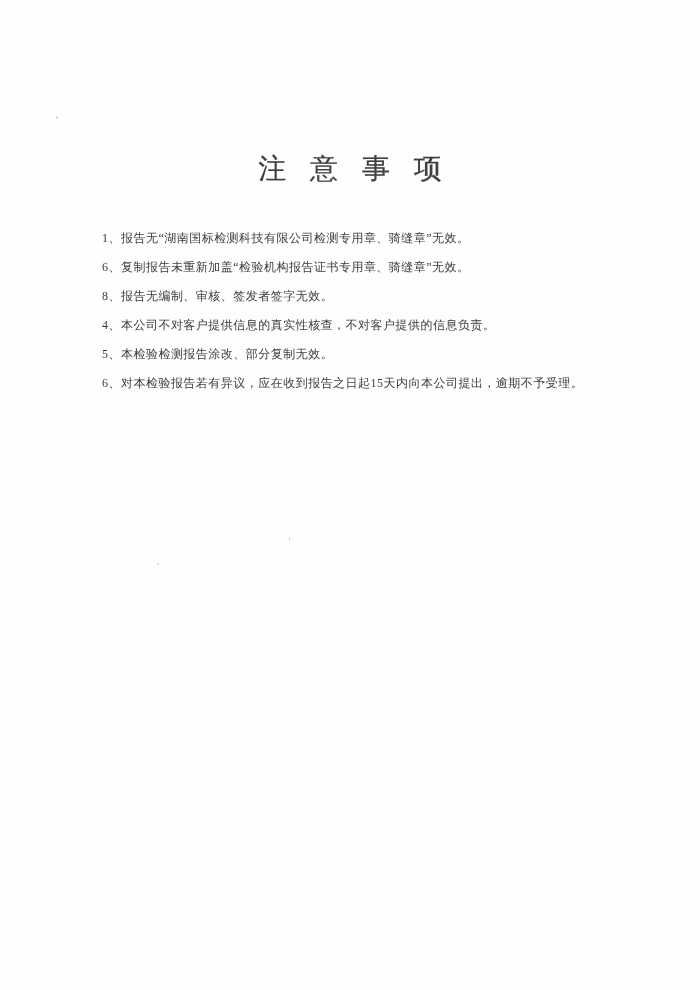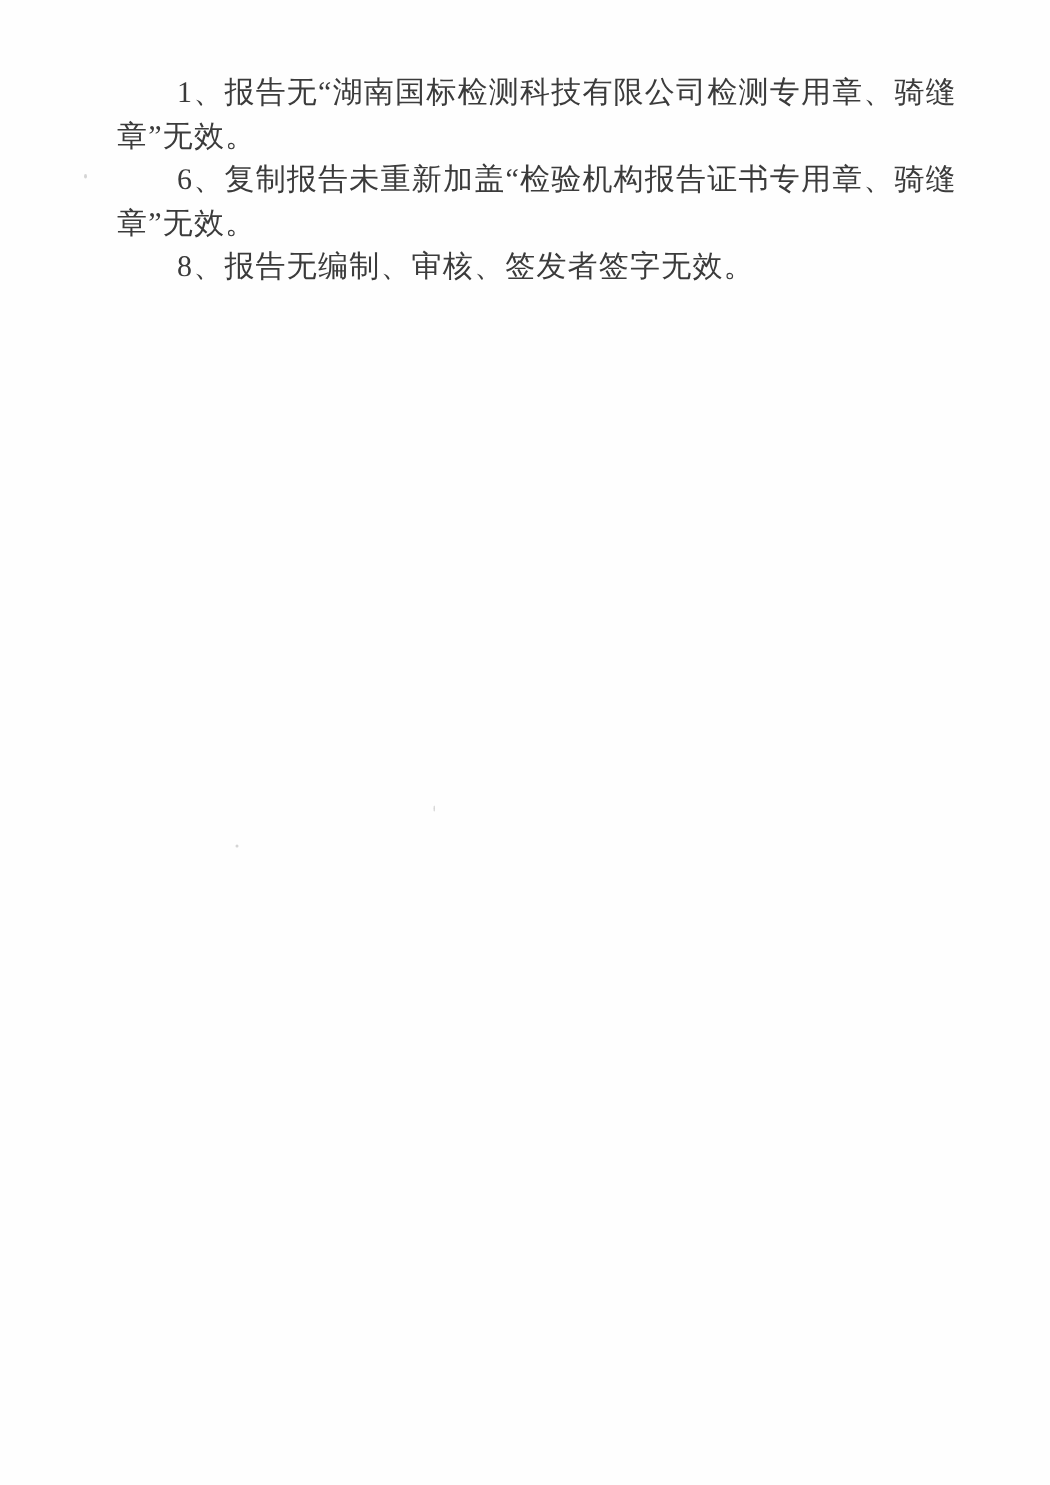--- a/index.html
+++ b/index.html
@@ -24,23 +24,23 @@
   .title {
     display: inline-block;
     font-size: 28px;
     font-weight: 500;
     letter-spacing: 0.85em;
     margin-right: -0.85em; 
     color: #3f3f3f;
     -webkit-text-stroke: 0.2px #3f3f3f;
   }
   .notice-body {
-    margin-top: 48px;
+    margin-top: 36px;
     padding: 0 62px 0 78px;
-    font-size: 20px;
+    font-size: 12px;
     line-height: 29px;
     text-align: justify;
   }
   .notice-item {
     margin: 0;
     text-indent: 2em;
     letter-spacing: 0.04em;
   }
   .speck {
     position: absolute;
@@ -50,24 +50,30 @@
   }
   .speck-1 { left: 56px;  top: 116px; width: 2px; height: 3px; }
   .speck-2 { left: 289px; top: 537px; width: 1px; height: 4px; }
   .speck-3 { left: 157px; top: 563px; width: 2px; height: 2px; }
 </style>
 </head>
 <body>
 
 <div class="page">
 
+  <div class="title-wrap">
+    <span class="title">注意事项</span>
+  </div>
 
   <div class="notice-body">
     <p class="notice-item">1、报告无“湖南国标检测科技有限公司检测专用章、骑缝章”无效。</p>
     <p class="notice-item">6、复制报告未重新加盖“检验机构报告证书专用章、骑缝章”无效。</p>
     <p class="notice-item">8、报告无编制、审核、签发者签字无效。</p>
+    <p class="notice-item">4、本公司不对客户提供信息的真实性核查，不对客户提供的信息负责。</p>
+    <p class="notice-item">5、本检验检测报告涂改、部分复制无效。</p>
+    <p class="notice-item">6、对本检验报告若有异议，应在收到报告之日起15天内向本公司提出，逾期不予受理。</p>
   </div>
 
   <span class="speck speck-1"></span>
   <span class="speck speck-2"></span>
   <span class="speck speck-3"></span>
 
 </div>
 
 </body></html>

